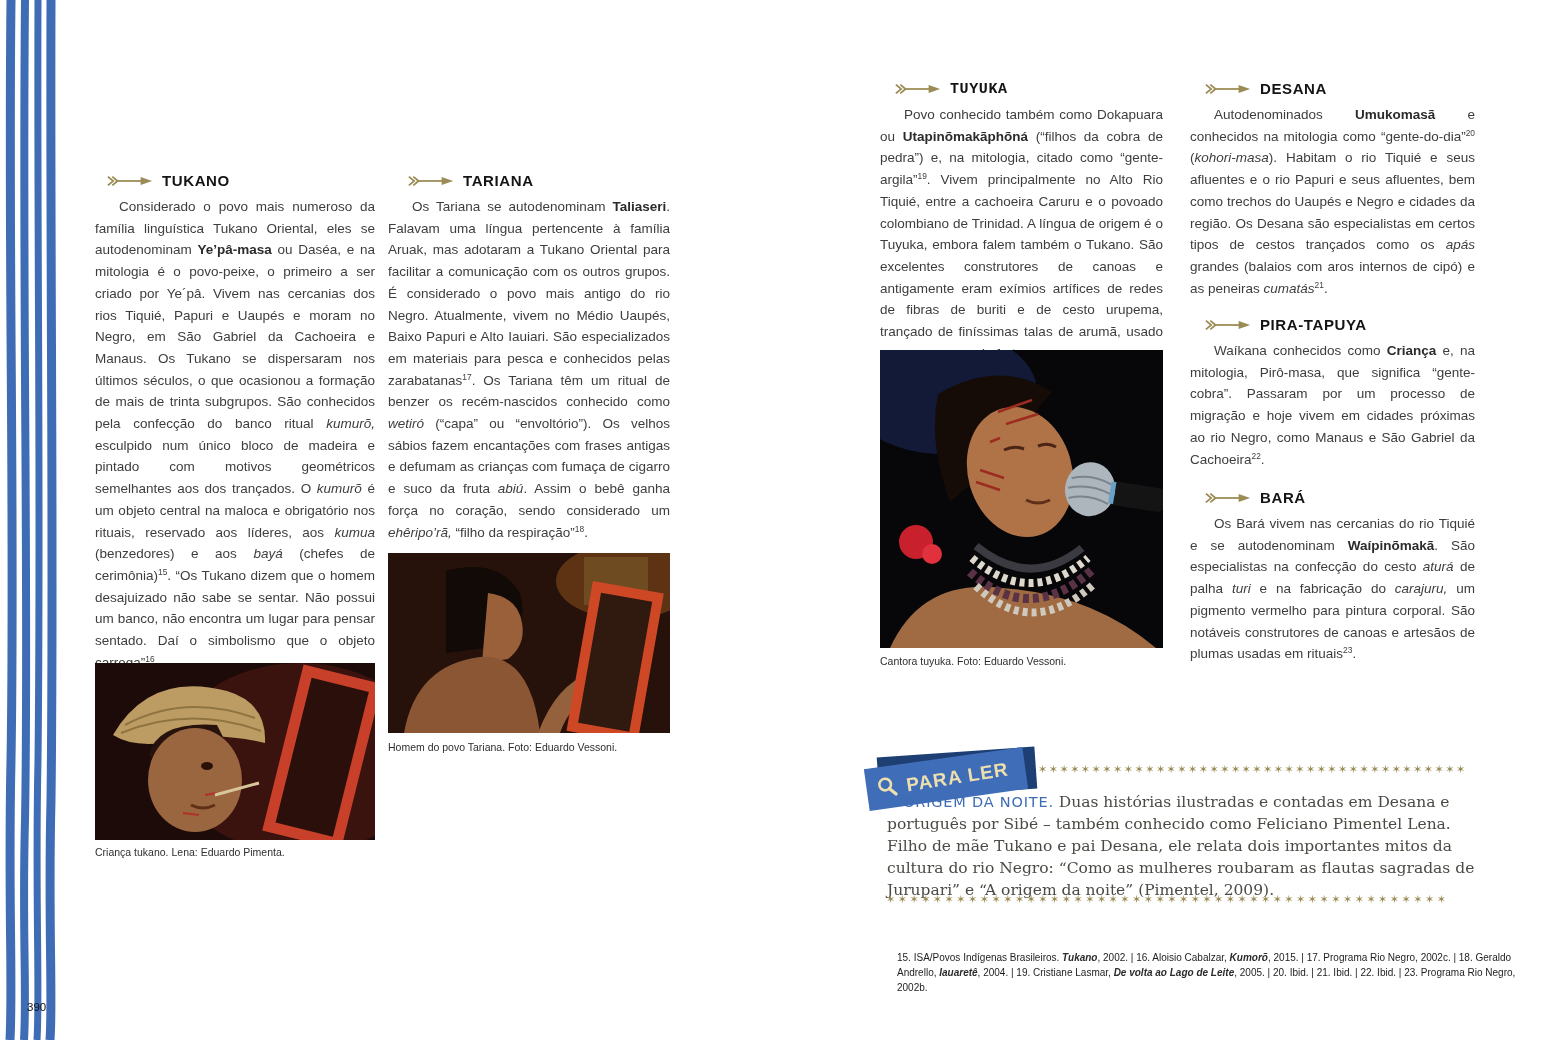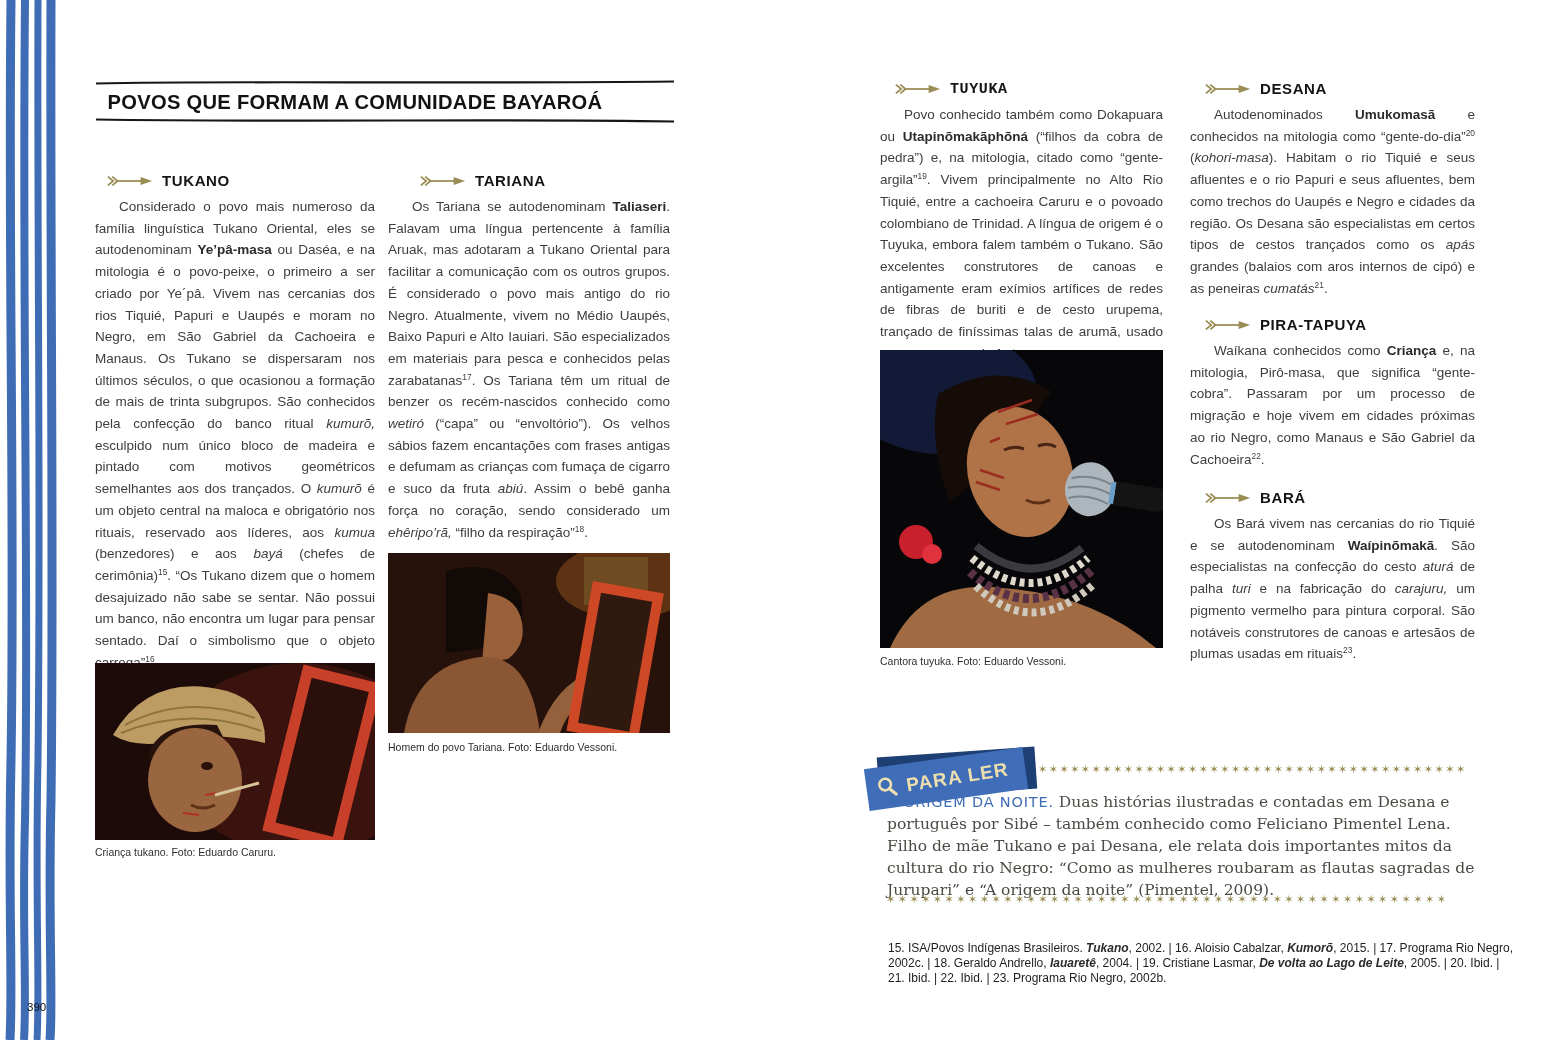--- a/index.html
+++ b/index.html
@@ -48,49 +48,40 @@
                 transform:rotate(-1deg);}
   .stars{position:absolute;color:#9a8c54;font-family:"DejaVu Sans",sans-serif;white-space:nowrap;}
   .stars-top{left:1038px;top:763px;font-size:11px;letter-spacing:1.5px;}
   .stars-bottom{left:886px;top:893px;font-size:11px;letter-spacing:2.5px;}
   .paraler-body{position:absolute;left:887px;top:791px;width:590px;margin:0;
                 font-family:"DejaVu Serif",serif;font-size:15.5px;line-height:22px;color:#4b4a44;}
   .paraler-lead{color:#3e6cb5;font-family:"DejaVu Sans",sans-serif;font-weight:400;
                 font-size:14.5px;letter-spacing:.8px;}
 
   
-  .footnotes{position:absolute;left:885px;top:938px;width:628px;margin:3px;
-             font-size:12px;line-height:15px;color:#1d1d1d;}
+  .footnotes{position:absolute;left:885px;top:938px;width:628px;margin:12px;
+             font-size:10px;line-height:15px;color:#1d1d1d;}
 </style>
 </head>
 <body>
 
 <div class="spread">
 
   <svg class="stripes" width="62" height="1040" viewBox="0 0 62 1040">
     <g fill="none" stroke="#3e6cb5">
       <path d="M11,0 C8,260 15,520 11,760 C8,900 13,980 10,1040" stroke-width="9"></path>
       <path d="M25,0 C22,300 29,600 25,820 C22,930 27,990 24,1040" stroke-width="8"></path>
       <path d="M38,0 C37,250 41,500 38,760 C35,900 40,990 37,1040" stroke-width="7"></path>
       <path d="M51,0 C50,280 54,560 51,800 C48,920 53,1000 50,1040" stroke-width="9"></path>
     </g>
   </svg>
 
   <div class="pnum pnum-left">390</div>
   <div class="pnum pnum-right">293</div>
 
-  <div class="title-block">
-    <svg class="rule" width="580" height="5" viewBox="0 0 580 5">
-      <path d="M1,3.5 C140,0.5 330,4 579,1.5" fill="none" stroke="#161616" stroke-width="2.2"></path>
-    </svg>
-    <h1 class="title">POVOS QUE FORMAM A COMUNIDADE BAYAROÁ</h1>
-    <svg class="rule" width="580" height="5" viewBox="0 0 580 5">
-      <path d="M1,1.5 C200,4.5 400,0.5 579,3.5" fill="none" stroke="#161616" stroke-width="2.2"></path>
-    </svg>
-  </div>
 
   <div class="sec-head" style="left:107px;top:172px;">
     <svg width="46" height="14" viewBox="0 0 52 14">
       <g stroke="#9a8c54" stroke-width="2" fill="none">
         <path d="M1,2 L7,7 L1,12"></path>
           <path d="M6,2 L12,7 L6,12"></path>
           <path d="M10,7 H40"></path>
       </g>
       <polygon points="38,2.5 51,7 38,11.5" fill="#9a8c54"></polygon>
     </svg>
@@ -106,23 +97,23 @@
     <path d="M54,92 Q62,58 122,62 L132,82 Q92,74 60,100 Z" fill="#27130b"></path>
     <ellipse cx="100" cy="117" rx="47" ry="52" fill="#9a6640"></ellipse>
     <ellipse cx="112" cy="103" rx="6" ry="4" fill="#2a1108"></ellipse>
     <path d="M96,142 Q108,148 120,142" stroke="#5f3018" stroke-width="3" fill="none"></path>
     <path d="M88,150 L104,152 M110,132 L122,130" stroke="#b03226" stroke-width="2"></path>
     <line x1="120" y1="132" x2="164" y2="120" stroke="#d8c69b" stroke-width="3"></line>
     <g transform="rotate(14 226 95)">
       <rect x="192" y="14" width="70" height="160" fill="#2a0f0a" stroke="#c8402a" stroke-width="11"></rect>
     </g>
   </svg>
-  <p class="caption" style="left:95px;top:846px;">Criança tukano. Foto: Eduardo Caruru.</p>
-
-  <div class="sec-head" style="left:420px;top:172px;">
+  <p class="caption" style="left:95px;top:846px;">Criança tukano. Lena: Eduardo Pimenta.</p>
+
+  <div class="sec-head" style="left:408px;top:172px;">
     <svg width="46" height="14" viewBox="0 0 52 14">
       <g stroke="#9a8c54" stroke-width="2" fill="none">
         <path d="M1,2 L7,7 L1,12"></path>
           <path d="M6,2 L12,7 L6,12"></path>
           <path d="M10,7 H40"></path>
       </g>
       <polygon points="38,2.5 51,7 38,11.5" fill="#9a8c54"></polygon>
     </svg>
     <span class="label">TARIANA</span>
   </div>

